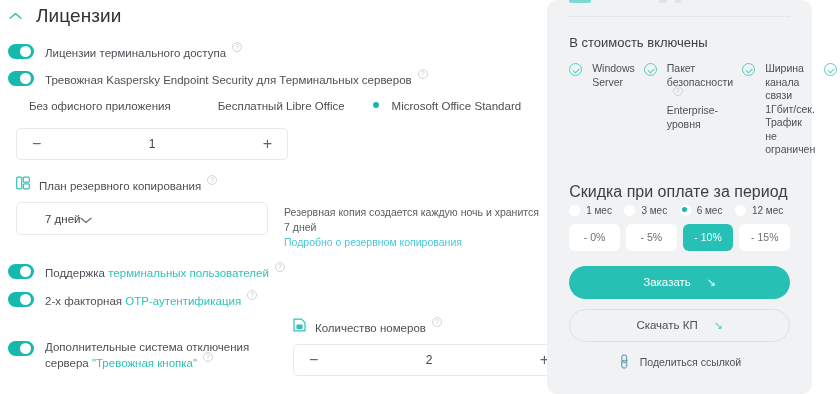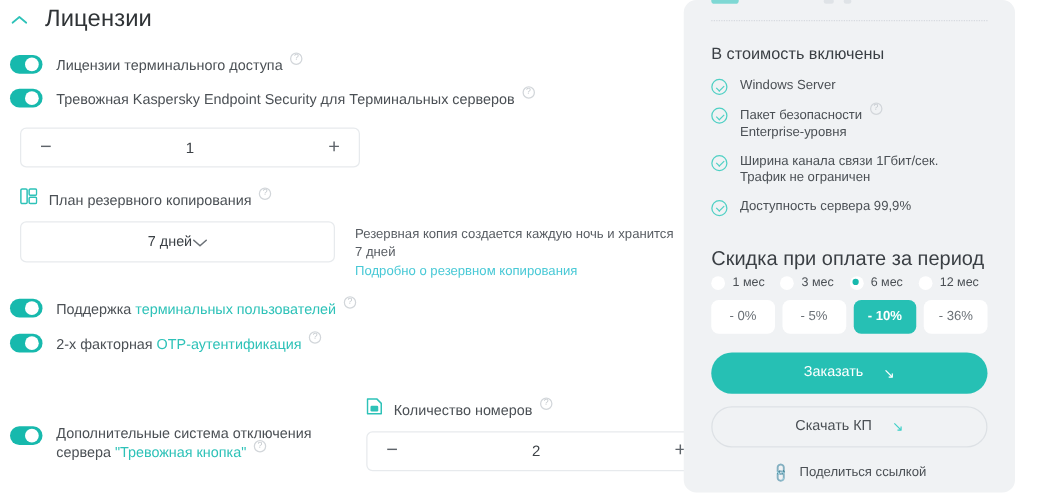--- a/index.html
+++ b/index.html
@@ -4,21 +4,21 @@
 <style>
   * { box-sizing: border-box; }
   html, body { margin:0; padding:0; }
   body {
     width: 840px; height: 394px;
     background: #ffffff;
     font-family: "Liberation Sans", sans-serif;
     color: #44484d;
     overflow: hidden;
   }
-  .page { position: relative; width:812px; height:394px; display:flex; }
+  .page { position: relative; width:676px; height:394px; display:flex; }
 
   
   .left-col { width: 575px; padding: 0 0 0 8px; position: relative; }
 
   .section-head {
     display: flex; align-items: center; gap: 14px;
     height: 28px; margin-top: 2px;
   }
   .chev-up {
     width: 14px; height: 14px; position: relative; flex: 0 0 14px;
@@ -72,21 +72,21 @@
   }
   .stepper .sgn { font-size:16px; color:#5e646a; line-height:1; user-select:none; }
   .stepper .val { font-size:12px; color:#3c4146; }
 
   
   .field-label { display:flex; align-items:center; gap:9px; }
   .field-label .ftxt { font-size:11.5px; color:#4b5055; }
 
   .select {
     width:272px; height:33px; border:1px solid #e7eaed; border-radius:5px;
-    background:#fff; display:flex; align-items:center; justify-content:center;
+    background:#fff; display:flex; align-items:center; justify-content:flex-start;
     padding: 0 28px;
   }
   .select .sval { font-size:11.5px; color:#3c4146; }
 
   .note { font-size:10.5px; color:#585d63; line-height:15px; }
   .note a { color:#49c9d6; text-decoration:none; display:block; }
 
   
   .right-col {
     width: 265px; background:#f0f2f4; border-radius: 10px 10px 10px 10px;
@@ -97,21 +97,21 @@
   .stub-bar .pill { width:22px; height:5px; border-radius:3px; background:#7fd8d4; }
   .stub-bar .g1 { width:8px; height:4px; border-radius:2px; background:#dfe3e7; }
   .stub-bar .g2 { width:6px; height:4px; border-radius:2px; background:#dfe3e7; }
 
   .dotted {
     border-top: 1px dotted #d6dadf; margin: 16px 0 0 0; height:0;
   }
   .panel-title {
     font-size: 13px; color:#3a3f44; font-weight:400; margin: 18px 0 0 0;
   }
-  .incl-list { margin-top: 12px; display:flex; flex-direction:column; gap:9px; }
+  .incl-list { margin-top: 12px; display:flex; flex-direction:row; gap:9px; }
   .incl-item { display:flex; gap:10px; align-items:flex-start; }
   .check {
     width:13px; height:13px; border-radius:50%; border:1px solid #4fd0c4;
     flex:0 0 13px; position:relative; margin-top:1px;
   }
   .check::after {
     content:""; position:absolute; left:3px; top:3.5px; width:5px; height:2.5px;
     border-left:1.3px solid #4fd0c4; border-bottom:1.3px solid #4fd0c4;
     transform: rotate(-45deg);
   }
@@ -123,21 +123,21 @@
   .period-item .radio { width:11px; height:11px; flex:0 0 11px; }
   .period-item .radio.on::after { top:2px; left:2px; width:5px; height:5px; }
   .period-text { font-size:10px; color:#4b5055; }
 
   .pct-row { display:flex; gap:6px; margin-top:8px; }
   .pct {
     width:51px; height:27px; border-radius:6px; background:#fff;
     display:flex; align-items:center; justify-content:center;
     font-size:10.5px; color:#6b7177;
   }
-  .pct.sel { background:#26c0b4; color:#fff;font-weight:bold; }
+  .pct.sel { background:#26c0b4; color:#fff; }
 
   .btn-primary {
     margin-top:15px; width:100%; height:33px; border-radius:17px;
     background:#26c0b4; color:#fff; font-size:11.5px;
     display:flex; align-items:center; justify-content:center; gap:16px;
   }
   .btn-secondary {
     margin-top:10px; width:100%; height:33px; border-radius:17px;
     background:#f0f2f4; border:1px solid #dde1e5; color:#4b5055; font-size:11.5px;
     display:flex; align-items:center; justify-content:center; gap:16px;
@@ -175,20 +175,34 @@
       <span class="toggle-label"><span>Лицензии терминального доступа</span><span class="info-q">?</span></span>
     </div>
 
     <div class="row" style="margin-top:12px;">
       <span class="toggle">
           <span class="knob"></span>
         </span>
       <span class="toggle-label"><span>Тревожная Kaspersky Endpoint Security для Терминальных серверов</span><span class="info-q">?</span></span>
     </div>
 
+    <div class="radio-row" style="margin-top:13px;">
+      <span class="radio-item">
+        <span class="radio"></span>
+        <span class="radio-text">Без офисного приложения</span>
+      </span>
+      <span class="radio-item">
+        <span class="radio"></span>
+        <span class="radio-text">Бесплатный Libre Office</span>
+      </span>
+      <span class="radio-item">
+        <span class="radio on"></span>
+        <span class="radio-text">Microsoft Office Standard</span>
+      </span>
+    </div>
 
     <div class="stepper" style="margin-top:16px; margin-left:8px;">
       <span class="sgn">−</span>
       <span class="val">1</span>
       <span class="sgn">+</span>
     </div>
 
 
     <div class="field-label" style="margin-top:16px; margin-left:8px;">
       <span>
@@ -305,21 +319,21 @@
       <span class="period-item">
         <span class="radio"></span>
         <span class="period-text">12 мес</span>
       </span>
     </div>
 
     <div class="pct-row">
       <span class="pct">- 0%</span>
       <span class="pct">- 5%</span>
       <span class="pct sel">- 10%</span>
-      <span class="pct">- 36%</span>
+      <span class="pct">- 15%</span>
     </div>
 
     <div class="btn-primary">
       <span>Заказать</span>
       <span class="arrow-dl">↘</span>
     </div>
 
     <div class="btn-secondary">
       <span>Скачать КП</span>
       <span class="arrow-dl" style="color:#3fd0c8;">↘</span>

